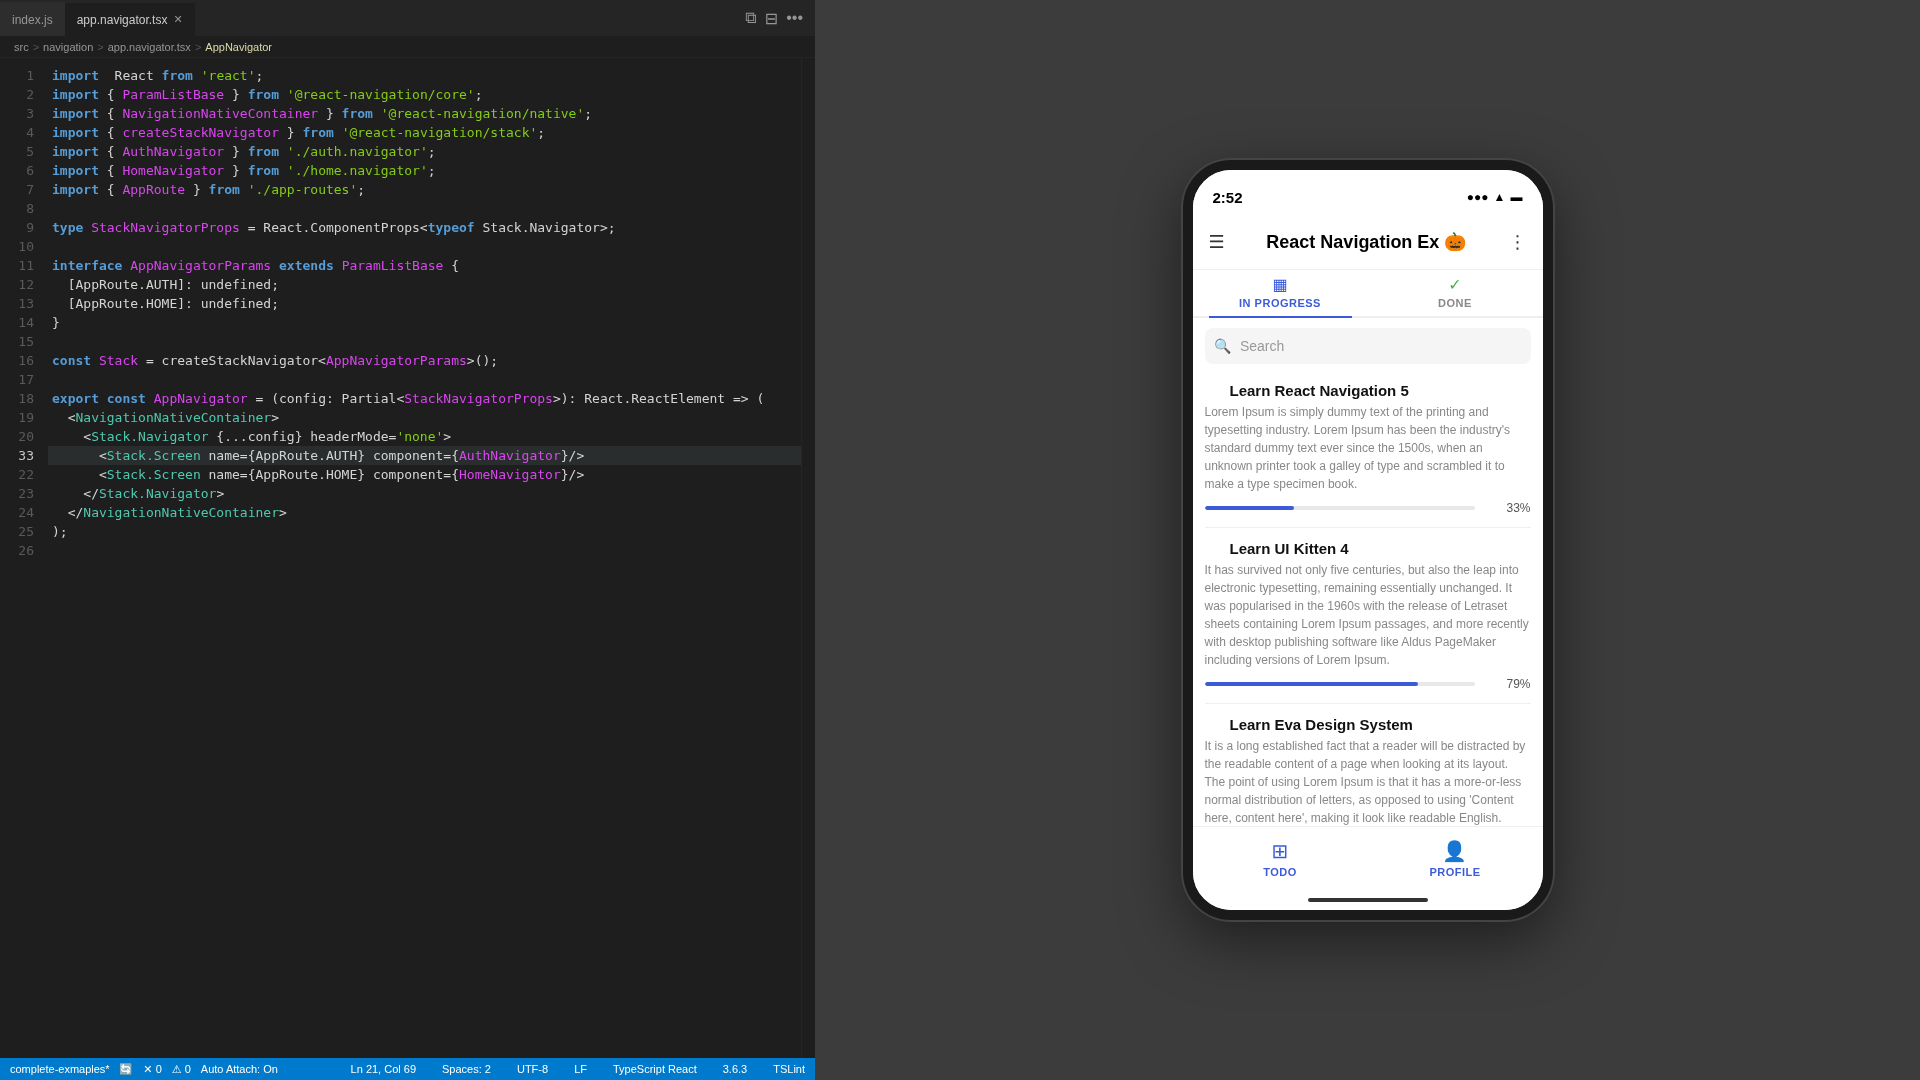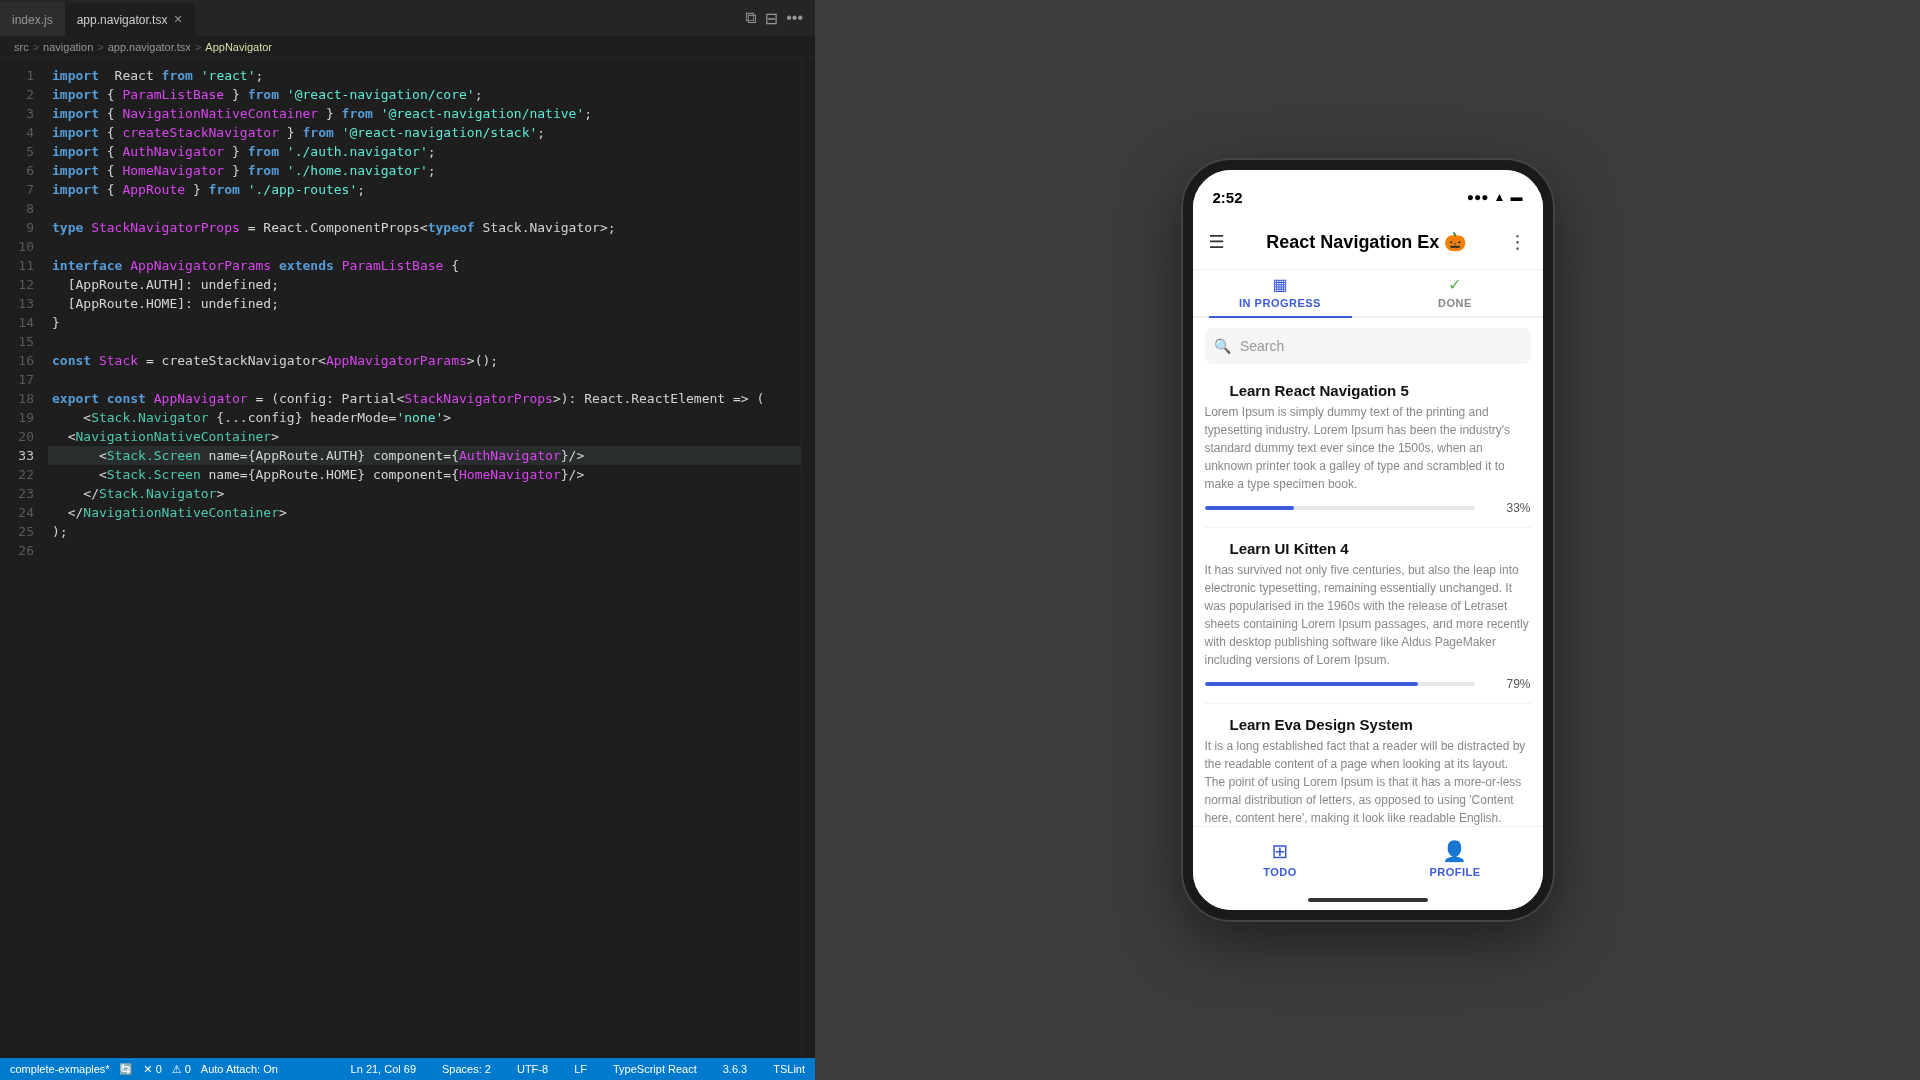--- a/index.html
+++ b/index.html
@@ -93,21 +93,21 @@
       padding-left: 4px;
       white-space: pre;
     }
 
     .code-line.active-line {
       background: #282828;
     }
 
     
     .kw { color: #569cd6; font-weight: bold; }
-    .str { color: #5eead4; margin-top: 40px; }
+    .str { color: #84cc16; margin-top: 40px; }
     .cls { color: #d946ef; }
     .jsx-tag { color: #4ec9b0; }
 
     
     .scrollbar-gutter {
       width: 14px;
       background: #1e1e1e;
       border-left: 1px solid #252526;
     }
 
@@ -485,22 +485,22 @@
       <div class="code-line"><span class="kw">type</span><span> </span><span class="cls">StackNavigatorProps</span><span> = React.ComponentProps&lt;</span><span class="kw">typeof</span><span> Stack.Navigator&gt;;</span></div>
       <div class="code-line">&nbsp;</div>
       <div class="code-line"><span class="kw">interface</span><span> </span><span class="cls">AppNavigatorParams</span><span> </span><span class="kw">extends</span><span> </span><span class="cls">ParamListBase</span><span> {</span></div>
       <div class="code-line"><span>  [AppRoute.AUTH]: undefined;</span></div>
       <div class="code-line"><span>  [AppRoute.HOME]: undefined;</span></div>
       <div class="code-line"><span>}</span></div>
       <div class="code-line">&nbsp;</div>
       <div class="code-line"><span class="kw">const</span><span> </span><span class="cls">Stack</span><span> = createStackNavigator&lt;</span><span class="cls">AppNavigatorParams</span><span>&gt;();</span></div>
       <div class="code-line">&nbsp;</div>
       <div class="code-line"><span class="kw">export</span><span> </span><span class="kw">const</span><span> </span><span class="cls">AppNavigator</span><span> = (config: Partial&lt;</span><span class="cls">StackNavigatorProps</span><span>&gt;): React.ReactElement =&gt; (</span></div>
+      <div class="code-line"><span>  &lt;</span><span class="jsx-tag">NavigationNativeContainer</span><span>&gt;</span></div>
       <div class="code-line"><span>    &lt;</span><span class="jsx-tag">Stack.Navigator</span><span> {...config} headerMode=<span class="str">'none'</span>&gt;</span></div>
-      <div class="code-line"><span>  &lt;</span><span class="jsx-tag">NavigationNativeContainer</span><span>&gt;</span></div>
       <div class="code-line active-line" style="background:#2a2d2e"><span>      &lt;</span><span class="jsx-tag">Stack.Screen</span><span> name={AppRoute.AUTH} component={</span><span class="cls">AuthNavigator</span><span>}/&gt;</span></div>
       <div class="code-line"><span>      &lt;</span><span class="jsx-tag">Stack.Screen</span><span> name={AppRoute.HOME} component={</span><span class="cls">HomeNavigator</span><span>}/&gt;</span></div>
       <div class="code-line"><span>    &lt;/</span><span class="jsx-tag">Stack.Navigator</span><span>&gt;</span></div>
       <div class="code-line"><span>  &lt;/</span><span class="jsx-tag">NavigationNativeContainer</span><span>&gt;</span></div>
       <div class="code-line"><span>);</span></div>
       <div class="code-line">&nbsp;</div>
     </div>
     <div class="scrollbar-gutter"></div>
   </div>
 

